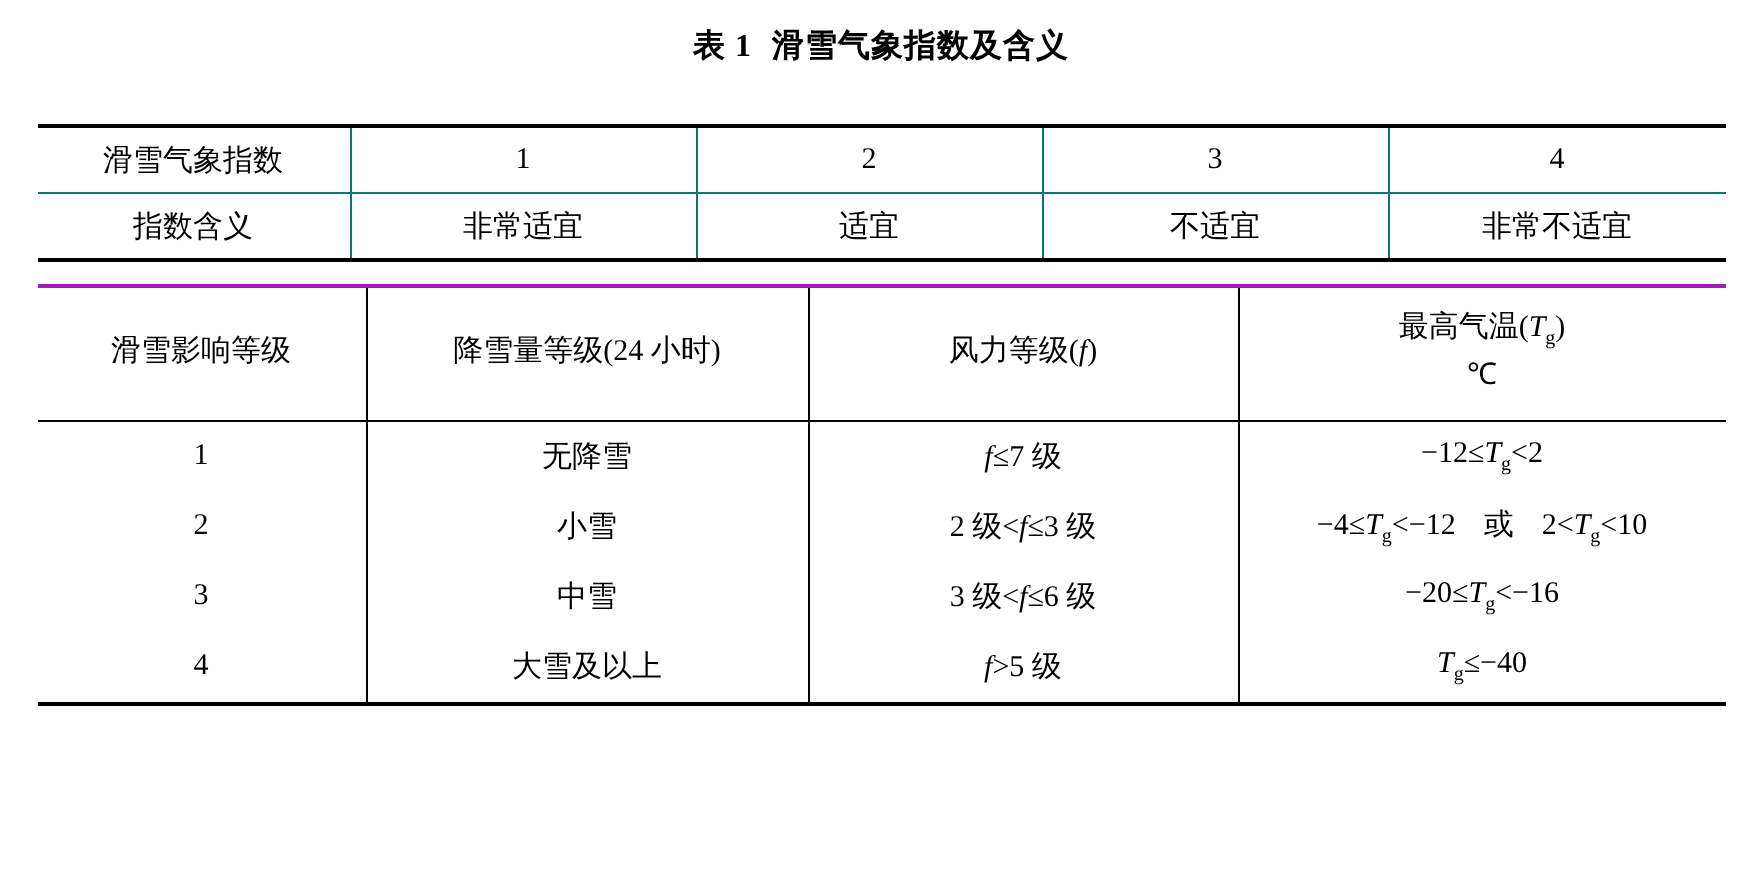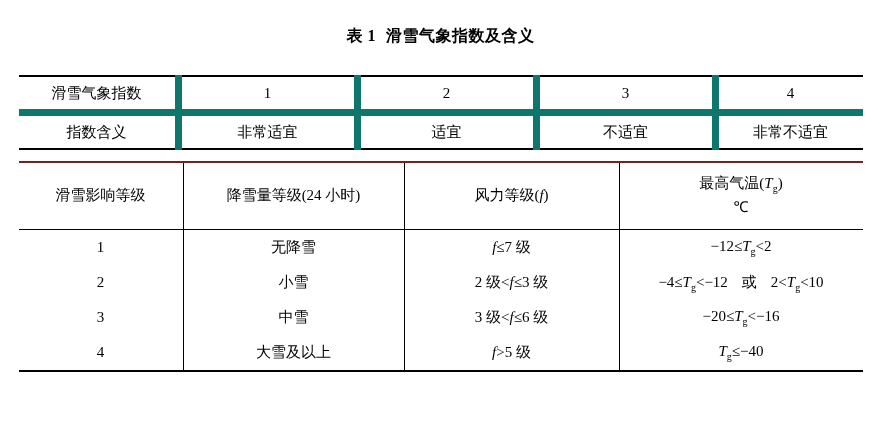--- a/index.html
+++ b/index.html
@@ -23,58 +23,58 @@
   .caption {
     text-align: center;
     font-weight: bold;
     font-size: 16px;
     letter-spacing: 0.5px;
   }
   .caption .cap-num {
     margin-right: 10px;
   }
   #caption1 {
-    padding-top: 26px;
+    padding-top: 13px;
   }
   #caption2 {
     padding-top: 13px;
   }
   table {
     border-collapse: collapse;
     table-layout: fixed;
   }
   .tbl1 {
     width: 844px;
     margin: 28px auto 0 auto;
     border-top: 2px solid #000;
     border-bottom: 2px solid #000;
   }
   .tbl1 td {
-    border: 7px solid #0f766e;
+    border: 1px solid #0f766e;
     text-align: center;
     font-size: 15px;
     height: 28px;
     padding: 2px 0;
   }
   .tbl1 tr td:first-child {
     border-left: none;
   }
   .tbl1 tr td:last-child {
     border-right: none;
   }
   .tbl1 tr:first-child td {
     border-top: none;
   }
   .tbl1 tr:last-child td {
     border-bottom: none;
   }
   .tbl2 {
     width: 844px;
     margin: 11px auto 0 auto;
-    border-top: 2px solid #7f1d1d;
+    border-top: 2px solid #a21caf;
     border-bottom: 2px solid #000;
   }
   .tbl2 td, .tbl2 th {
     border-left: 1px solid #000;
     border-right: 1px solid #000;
     border-top: none;
     border-bottom: none;
     text-align: center;
     font-size: 15px;
     padding: 3px 4px;

